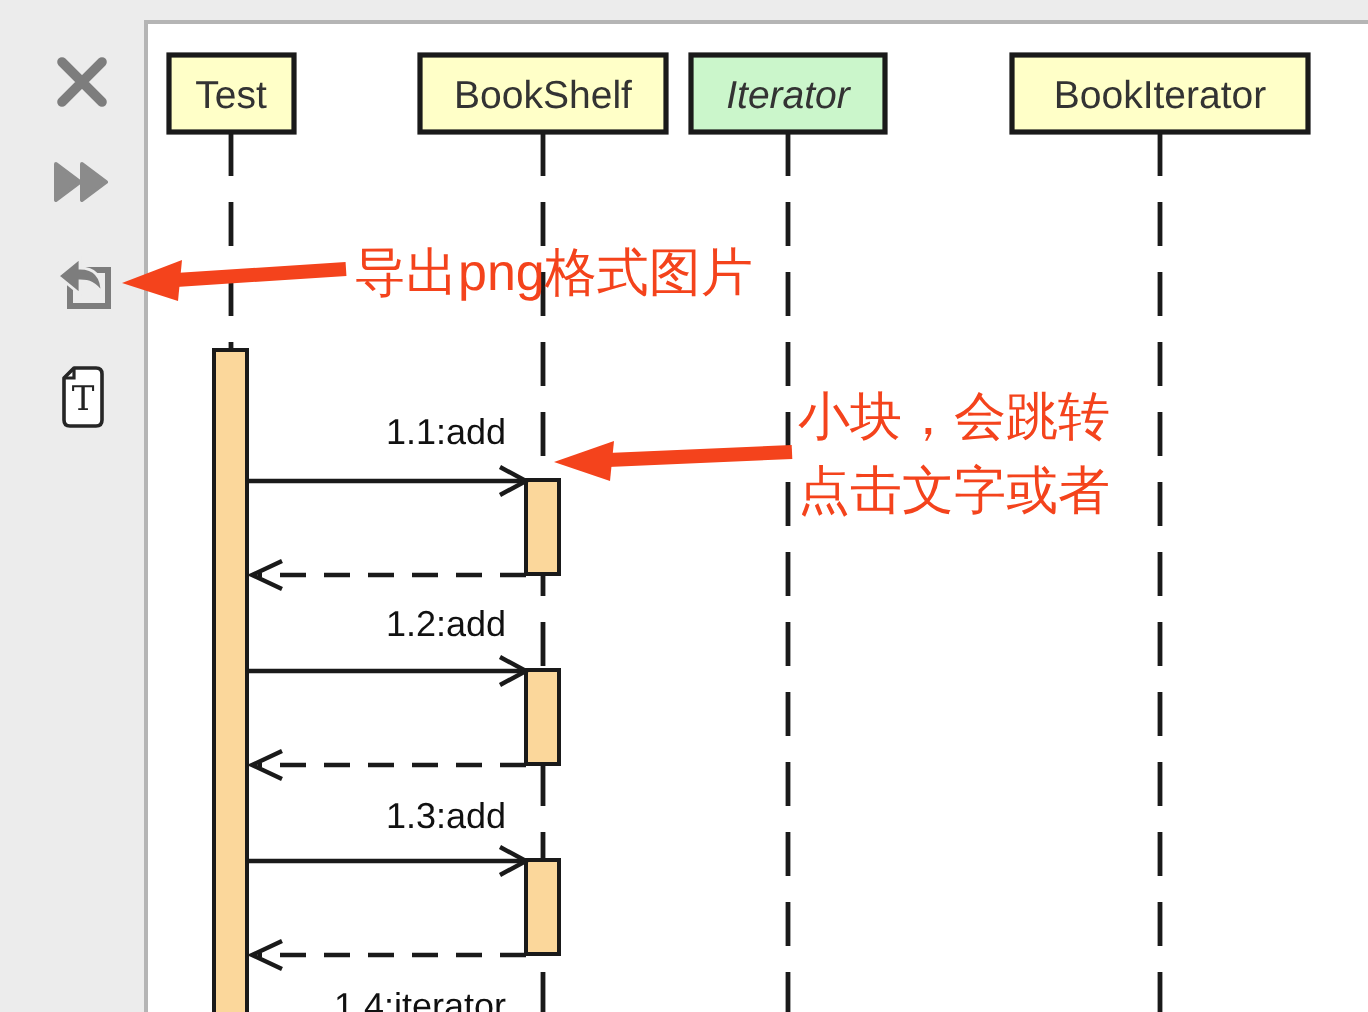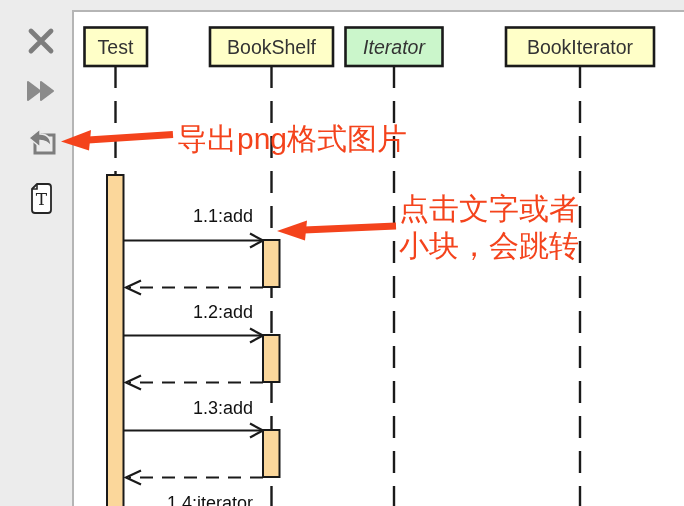--- a/index.html
+++ b/index.html
@@ -29,21 +29,21 @@
   .ptxt{font-size:19.5px;fill:#333;font-family:"Liberation Sans",sans-serif;}
   .ptxt.itf{font-style:italic;}
   .act{fill:#fbd79b;stroke:#1a1a1a;stroke-width:2;}
   .ml{stroke:#1a1a1a;stroke-width:2.2;fill:none;}
   .ml.dash{stroke-dasharray:13 9;}
   .ah{fill:none;stroke:#1a1a1a;stroke-width:2.2;}
   .msg{font-size:18px;fill:#111;font-family:"Liberation Sans",sans-serif;}
   
   .ra-line{stroke:#f4431c;stroke-width:7;}
   .ra-head{fill:#f4431c;}
-  .note{position:absolute;color:#f4431c;font-size:30px;}
+  .note{position:absolute;color:#f4431c;font-size:26px;}
   .note1{left:177px;top:119px;white-space:nowrap;}
   .note2{left:399px;top:190px;line-height:37px;white-space:nowrap;}
 </style>
 </head>
 <body>
 
 <div class="toolbar">
   <button class="tool tool-close">
     <svg width="28" height="28" viewBox="0 0 28 28">
       <path d="M4,4 L24,24 M24,4 L4,24" stroke="#7d7d7d" stroke-width="4.8" stroke-linecap="round" fill="none"></path>
@@ -136,15 +136,15 @@
     <polygon class="ra-head" points="61,141.5 91,130 89,150.5"></polygon>
   </g>
   <g>
     <line class="ra-line" x1="396" y1="226" x2="304" y2="230"></line>
     <polygon class="ra-head" points="277,231 307,220.5 305,240.5"></polygon>
   </g>
 </svg>
 
 <div class="note note1">导出png格式图片</div>
 <div class="note note2">
+  <div>小块，会跳转</div>
   <div>点击文字或者</div>
-  <div>小块，会跳转</div>
 </div>
 
 </body></html>

